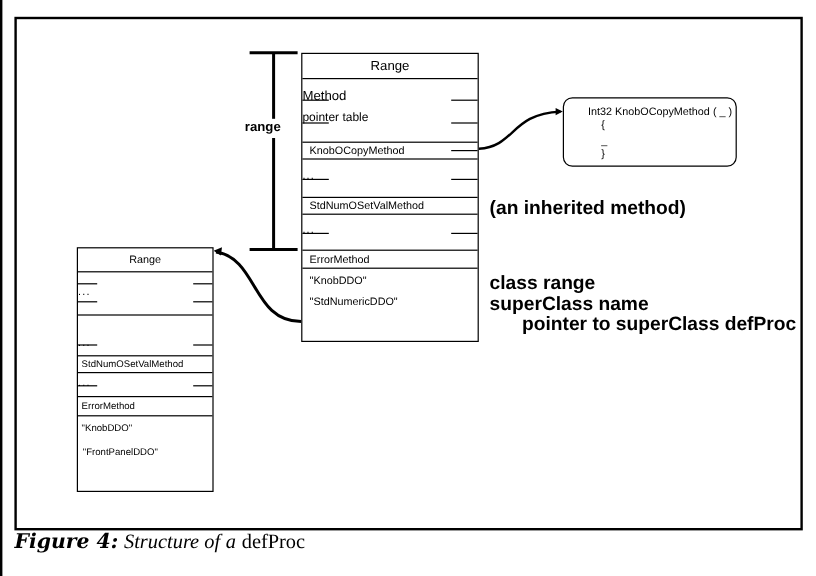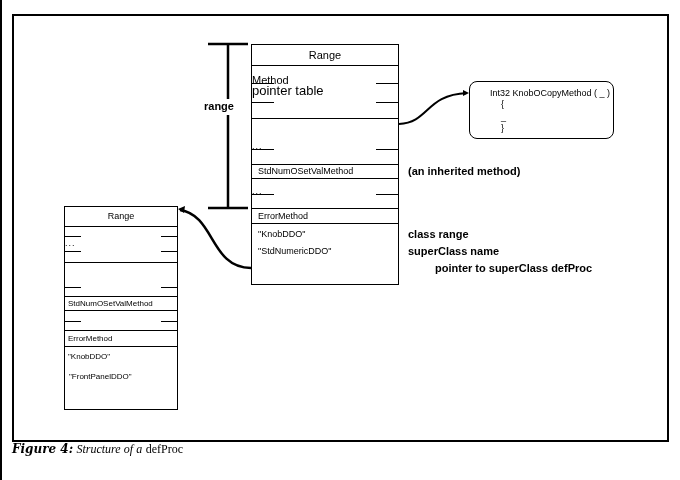--- a/index.html
+++ b/index.html
@@ -6,22 +6,22 @@
   body { width: 680px; height: 480px; position: relative; overflow: hidden; font-family: "Liberation Sans", sans-serif; color: #000; }
   .frame { position: absolute; left: 12px; top: 14px; width: 653px; height: 424px; border: 2px solid #000; box-sizing: content-box; }
   .leftbar { position: absolute; left: 0; top: 0; width: 2px; height: 480px; background: #000; }
   .box { position: absolute; border: 1.5px solid #000; background: #fff; box-sizing: border-box; }
   .row { position: absolute; left: 0; right: 0; box-sizing: border-box; font-size: 9px; white-space: nowrap; }
   .row.bordered { border-bottom: 1px solid #000; }
   .txt { position: absolute; left: 6px; }
   .dash { position: absolute; height: 1px; background: #000; }
   .ell { position: absolute; left: 0; right: 0; text-align: left; font-size: 9px; letter-spacing: 1px; }
   .title-row { font-size: 11px; text-align: center; }
-  .annot { position: absolute; font-family: "Liberation Sans", sans-serif; font-weight: bold; font-size: 11px; white-space: nowrap; }
-  .caption { position: absolute; left: 12px; top: 442px; font-size: 12px; white-space: nowrap; }
+  .annot { position: absolute; font-family: "Liberation Sans", sans-serif; font-weight: bold; font-size: 16px; white-space: nowrap; }
+  .caption { position: absolute; left: 12px; top: 442px; font-size: 17px; white-space: nowrap; }
   .caption .fig { font-family: "DejaVu Serif", serif; font-weight: bold; font-style: italic; }
   .caption .it { font-family: "Liberation Serif", serif; font-style: italic; }
   .caption .rm { font-family: "Liberation Serif", serif; }
   .code-box { position: absolute; left: 469px; top: 81px; width: 145px; height: 58px; border: 1.5px solid #000; border-radius: 8px; box-sizing: border-box; font-size: 9px; }
   svg.overlay { position: absolute; left: 0; top: 0; }
 </style>
 </head>
 <body>
 
 <div class="leftbar"></div>
@@ -45,21 +45,25 @@
 <div class="box" style="left:251px; top:44px; width:148px; height:241px;">
   <div class="row bordered title-row" style="top:0; height:21px; line-height:20px;">
     <span>Range</span>
   </div>
   <div class="row bordered" style="top:21px; height:53px;">
     <div class="dash" style="left:0; width:22px; top:17px;"></div>
     <div class="dash" style="right:0; width:22px; top:17px;"></div>
     <div class="dash" style="left:0; width:22px; top:36px;"></div>
     <div class="dash" style="right:0; width:22px; top:36px;"></div>
     <div class="ell" style="top:8px; font-size:11px; letter-spacing:0;">Method</div>
-    <div class="ell" style="top:17px; font-size:13px; letter-spacing:0;">pointer table</div>
+    <div class="ell" style="top:27px; font-size:10px; letter-spacing:0;">pointer table</div>
+  </div>
+  <div class="row bordered" style="top:74px; height:14px; line-height:13px;">
+    <span class="txt">KnobOCopyMethod</span>
+    <div class="dash" style="right:0; width:22px; top:6px;"></div>
   </div>
   <div class="row bordered" style="top:88px; height:32px;">
     <div class="dash" style="left:0; width:22px; top:16px;"></div>
     <div class="dash" style="right:0; width:22px; top:16px;"></div>
     <div class="ell" style="top:8px;">...</div>
   </div>
   <div class="row bordered" style="top:120px; height:14px; line-height:13px;">
     <span class="txt">StdNumOSetValMethod</span>
   </div>
   <div class="row bordered" style="top:134px; height:30px;">

